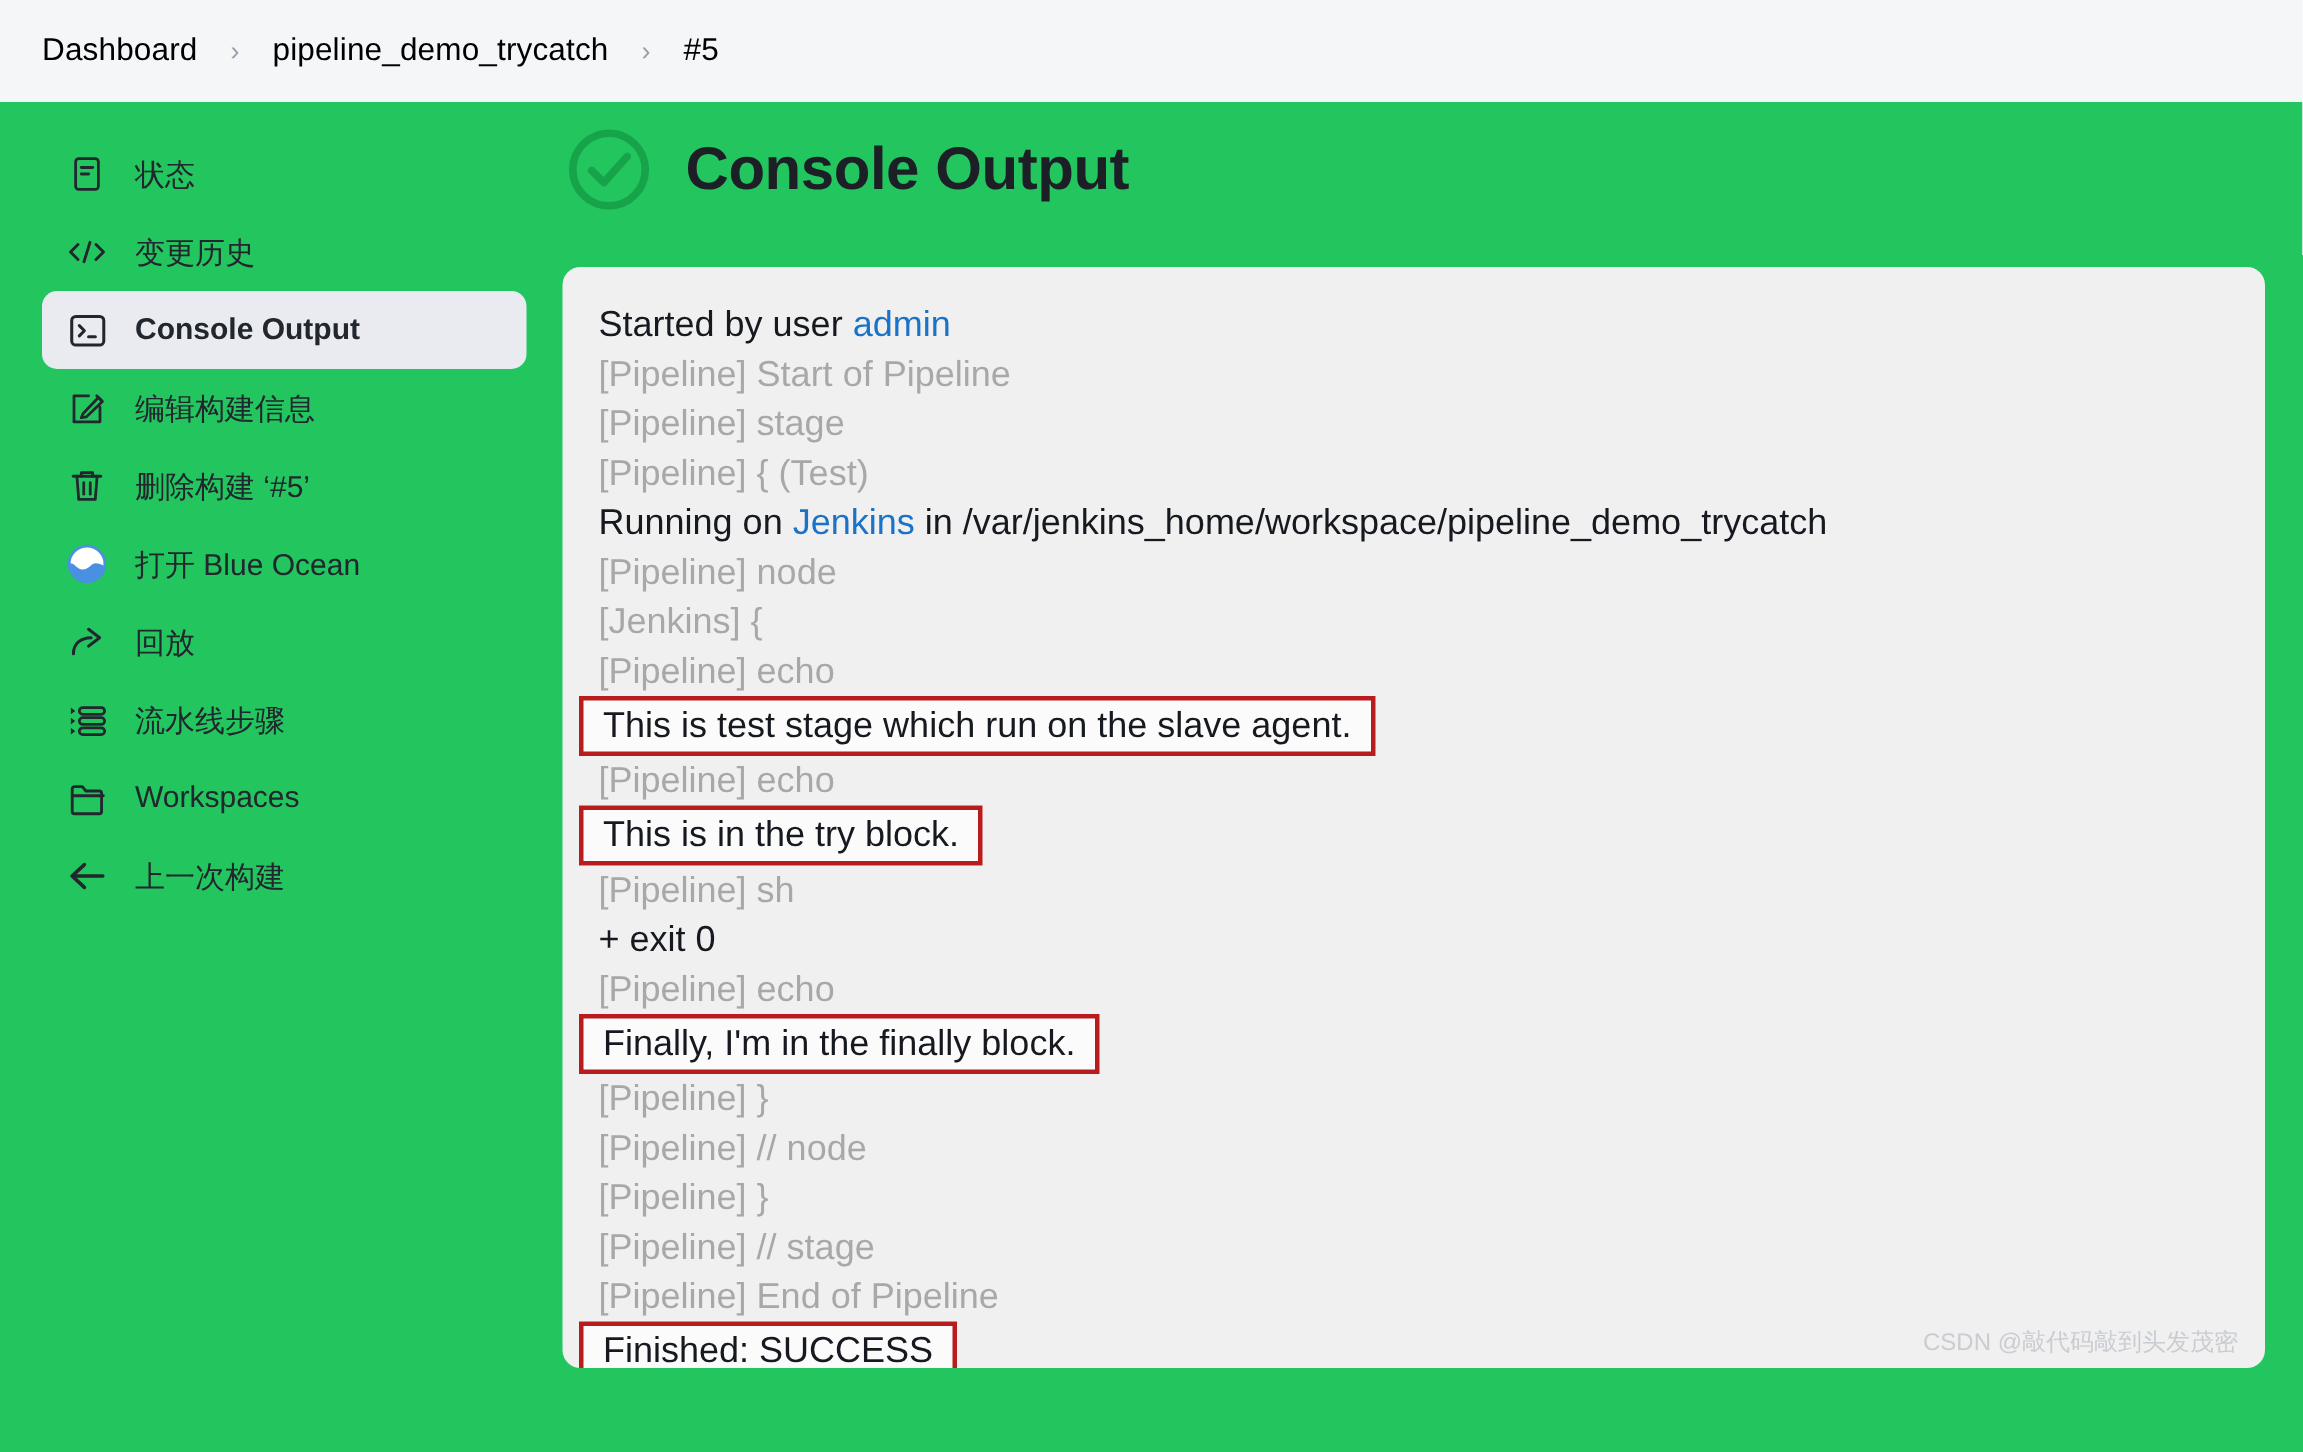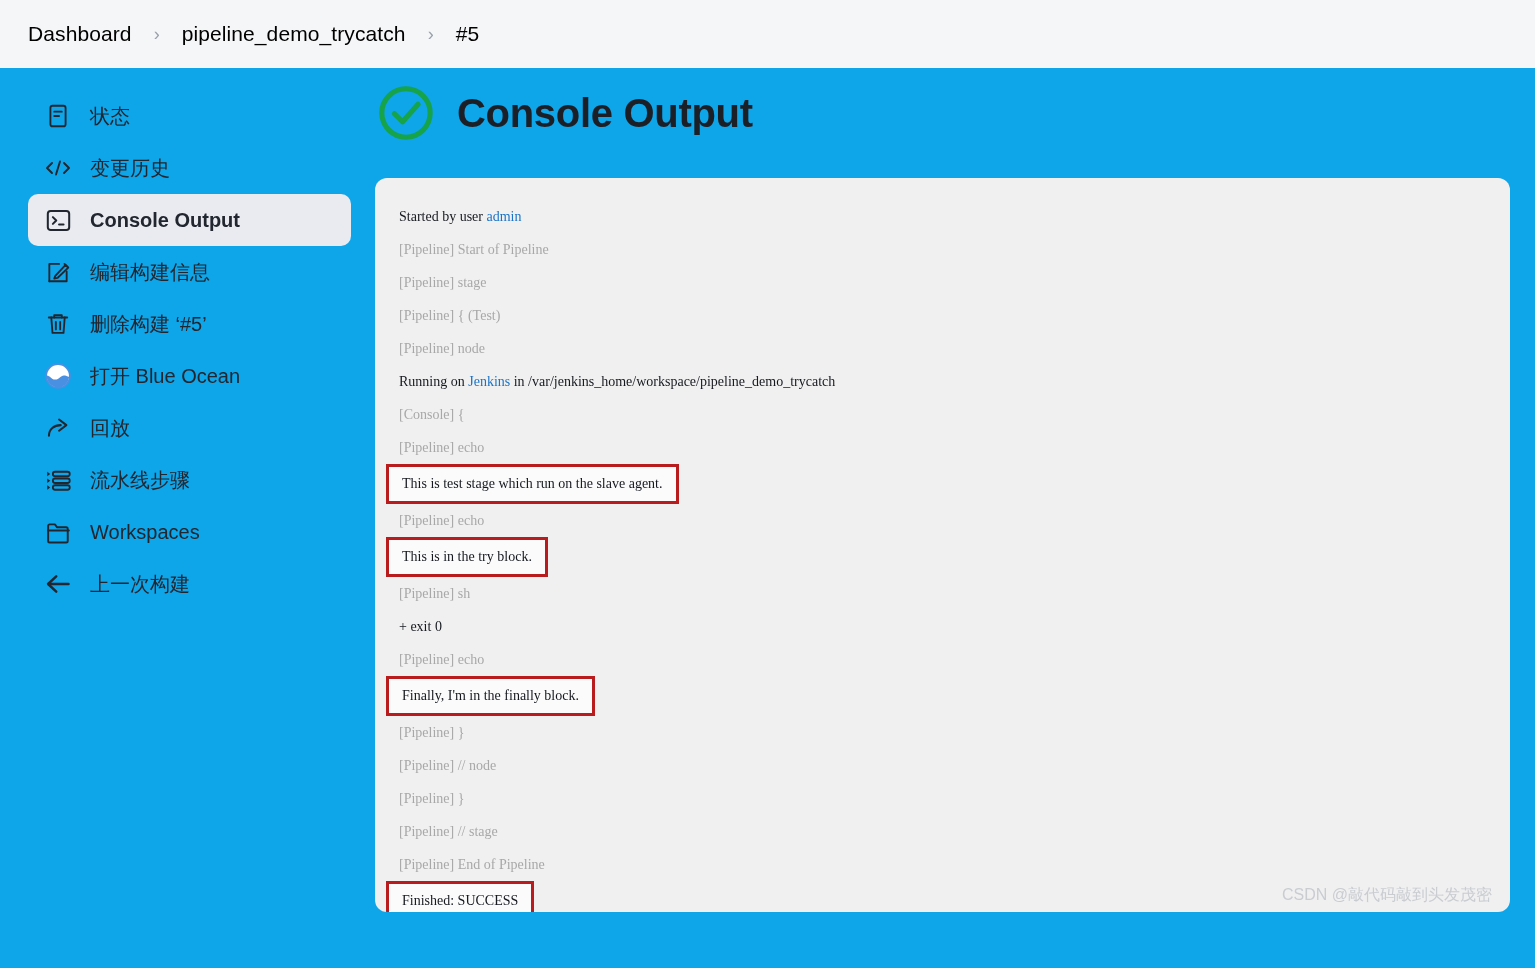--- a/index.html
+++ b/index.html
@@ -31,21 +31,21 @@
     color: #9aa0ab;
     font-size: 18px;
     padding: 0 22px;
     user-select: none;
   }
 
   
   .page {
     display: flex;
     height: 900px;
-    background: #0ea5e9;
+    background: #22c55e;
     justify-content: flex-end;
   }
 
   
   .sidebar {
     width: 375px;
     flex: 0 0 375px;
     padding-top: 22px;
   }
   .nav-item {
@@ -111,22 +111,22 @@
   
   .console {
     background: #f0f0f0;
     border-radius: 12px;
     padding: 22px 26px 26px 24px;
     height: 734px;
     overflow: hidden;
     position: relative;
   }
   .log-line {
-    font-family: Liberation Serif, serif;
-    font-size: 14px;
+    font-family: Liberation Sans, sans-serif;
+    font-size: 24px;
     line-height: 33px;
     white-space: pre;
     color: #16191f;
     position: relative;
   }
   .log-line.dim { color: #a8a8a8; }
   .log-line .lnk { color: #1a73c7; }
 
   
   .log-line.boxed {
@@ -301,27 +301,27 @@
           <div class="boxwrap">
             <div class="log-line dim">[Pipeline] Start of Pipeline</div>
           </div>
           <div class="boxwrap">
             <div class="log-line dim">[Pipeline] stage</div>
           </div>
           <div class="boxwrap">
             <div class="log-line dim">[Pipeline] { (Test)</div>
           </div>
           <div class="boxwrap">
+            <div class="log-line"><span>Running on </span><span class="lnk">Jenkins</span><span> in /var/jenkins_home/workspace/pipeline_demo_trycatch</span></div>
+          </div>
+          <div class="boxwrap">
             <div class="log-line dim">[Pipeline] node</div>
           </div>
           <div class="boxwrap">
-            <div class="log-line"><span>Running on </span><span class="lnk">Jenkins</span><span> in /var/jenkins_home/workspace/pipeline_demo_trycatch</span></div>
-          </div>
-          <div class="boxwrap">
-            <div class="log-line dim">[Console] {</div>
+            <div class="log-line dim">[Jenkins] {</div>
           </div>
           <div class="boxwrap">
             <div class="log-line dim">[Pipeline] echo</div>
           </div>
           <div class="boxwrap"><div class="log-line boxed">This is test stage which run on the slave agent.</div></div>
           <div class="boxwrap">
             <div class="log-line dim">[Pipeline] echo</div>
           </div>
           <div class="boxwrap"><div class="log-line boxed">This is in the try block.</div></div>
           <div class="boxwrap">

